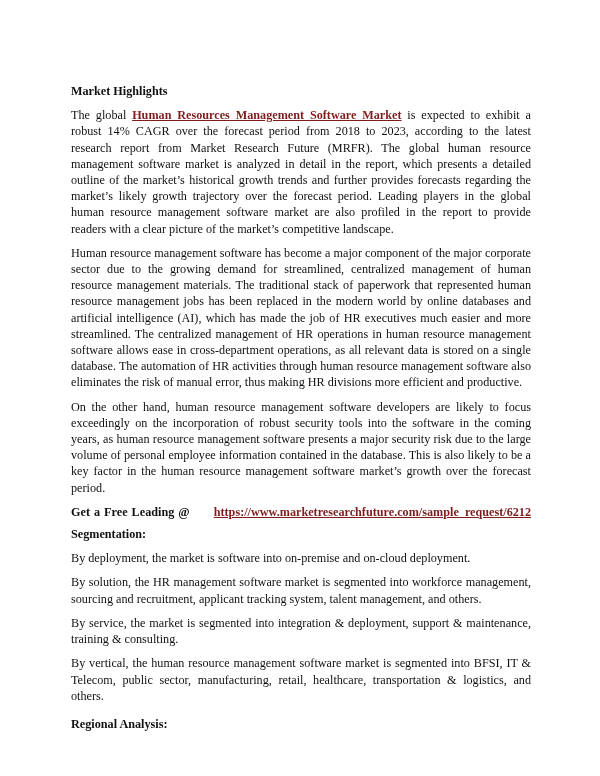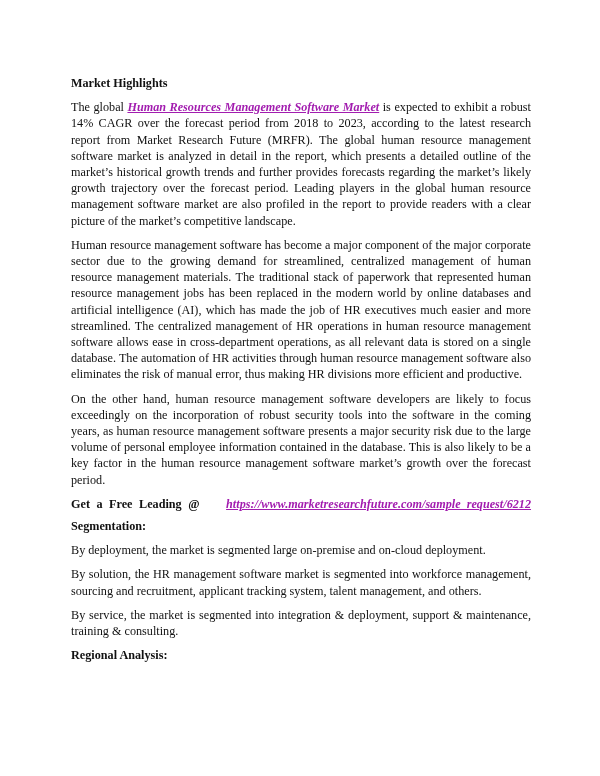--- a/index.html
+++ b/index.html
@@ -7,40 +7,41 @@
   .page {
     position: absolute;
     left: 71px;
     top: 71px;
     width: 460px;
     font-family: "Liberation Serif", serif;
     font-size: 12.2px;
     line-height: 16.2px;
     color: #111111;
   }
-  .heading { font-weight: bold; margin: 4px 0 8px 0; }
+  .heading { font-weight: bold; margin: 12px 0 8px 0; }
   p { margin: 0 0 8px 0; text-align: justify; }
-  a.link { color: #a21caf; font-weight: bold; text-decoration: underline; font-style: italic; }
+  a.link { color: #7f1d1d; font-weight: bold; text-decoration: underline; }
   .sample-line { font-weight: bold; text-align: justify; text-align-last: justify; margin: 0; }
   .sample-line a { margin-left: 20px; }
   .seg-heading { font-weight: bold; margin: 6px 0 8px 0; }
 </style>
 </head>
 <body>
 
 <div class="page">
   <div class="heading">Market Highlights</div>
 
   <p><span>The global </span><a class="link">Human Resources Management Software Market</a><span> is expected to exhibit a robust 14% CAGR over the forecast period from 2018 to 2023, according to the latest research report from Market Research Future (MRFR). The global human resource management software market is analyzed in detail in the report, which presents a detailed outline of the market’s historical growth trends and further provides forecasts regarding the market’s likely growth trajectory over the forecast period. Leading players in the global human resource management software market are also profiled in the report to provide readers with a clear picture of the market’s competitive landscape.</span></p>
 
   <p>Human resource management software has become a major component of the major corporate sector due to the growing demand for streamlined, centralized management of human resource management materials. The traditional stack of paperwork that represented human resource management jobs has been replaced in the modern world by online databases and artificial intelligence (AI), which has made the job of HR executives much easier and more streamlined. The centralized management of HR operations in human resource management software allows ease in cross-department operations, as all relevant data is stored on a single database. The automation of HR activities through human resource management software also eliminates the risk of manual error, thus making HR divisions more efficient and productive.</p>
 
   <p>On the other hand, human resource management software developers are likely to focus exceedingly on the incorporation of robust security tools into the software in the coming years, as human resource management software presents a major security risk due to the large volume of personal employee information contained in the database. This is also likely to be a key factor in the human resource management software market’s growth over the forecast period.</p>
 
   <div class="sample-line"><span>Get a Free Leading @</span> <a class="link">https://www.marketresearchfuture.com/sample_request/6212</a></div>
   <div class="seg-heading">Segmentation:</div>
 
-  <p>By deployment, the market is segmented large on-premise and on-cloud deployment.</p>
+  <p>By deployment, the market is software into on-premise and on-cloud deployment.</p>
   <p>By solution, the HR management software market is segmented into workforce management, sourcing and recruitment, applicant tracking system, talent management, and others.</p>
   <p>By service, the market is segmented into integration &amp; deployment, support &amp; maintenance, training &amp; consulting.</p>
+  <p>By vertical, the human resource management software market is segmented into BFSI, IT &amp; Telecom, public sector, manufacturing, retail, healthcare, transportation &amp; logistics, and others.</p>
 
   <div class="heading">Regional Analysis:</div>
 </div>
 
 </body></html>

